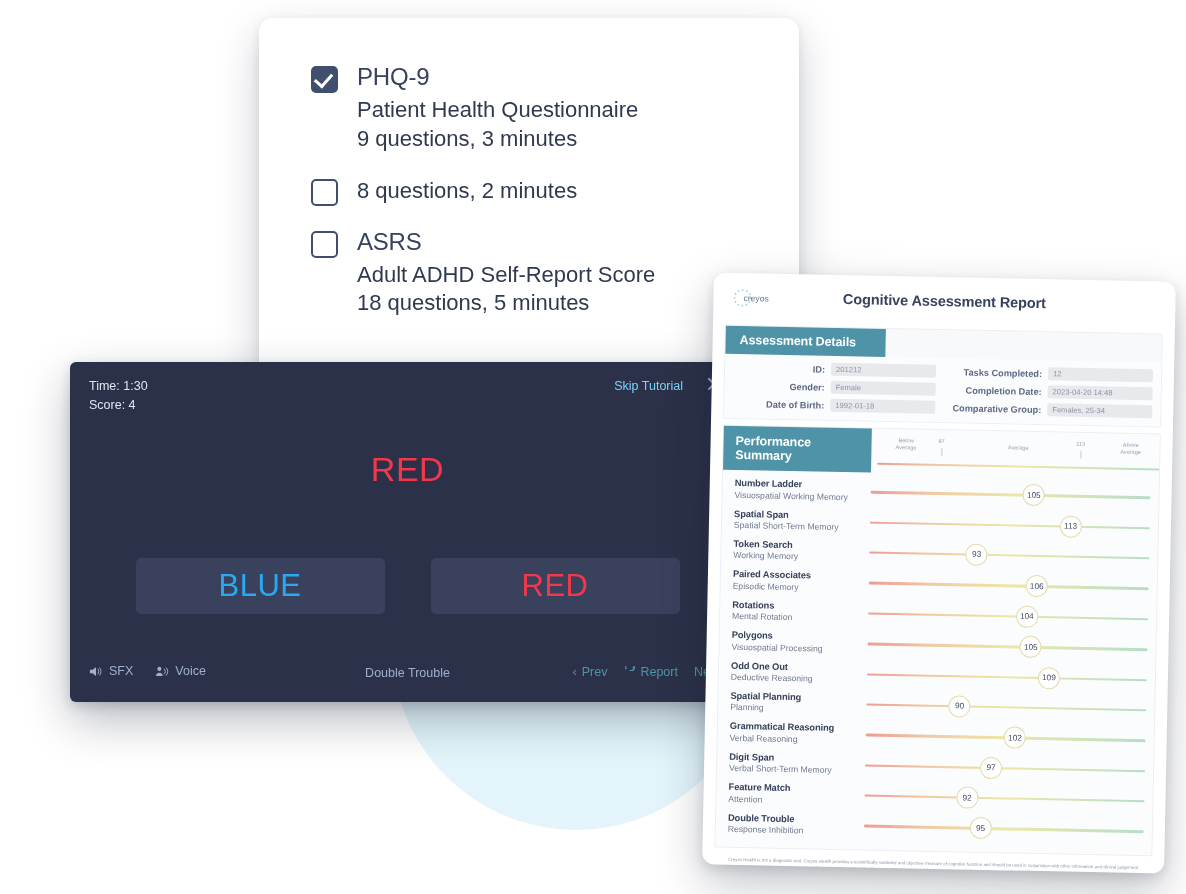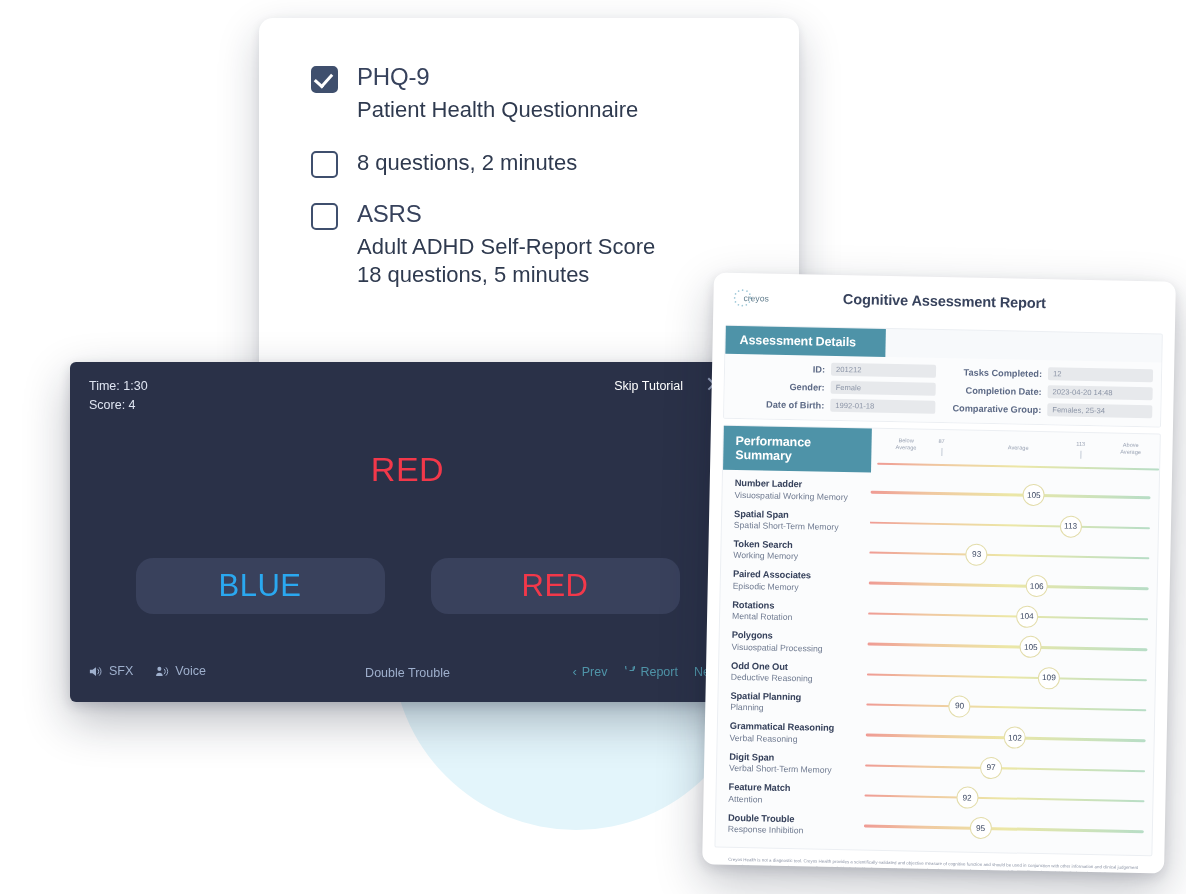--- a/index.html
+++ b/index.html
@@ -61,39 +61,39 @@
     width: 675px; height: 340px;
     background:#2a3148;
     border-radius: 6px;
     box-shadow: 0 18px 46px rgba(20,26,48,0.30), 0 4px 12px rgba(20,26,48,0.16);
     z-index: 4;
     color:#c9d1e4;
     padding-left:7px;
   }
   .g-stats { position:absolute; left:19px; top:15px; font-size:12.5px; line-height:1.55; color:#dfe5f2; }
   .g-skip {
-    position:absolute; right:62px; top:17px; font-size:12.5px; color:#ffffff;
+    position:absolute; right:62px; top:17px; font-size:12.5px; color:#7dd3fc;
   }
   .g-close {
     position:absolute; right:22px; top:13px; width:18px; height:18px;
   }
   .g-close::before, .g-close::after {
     content:""; position:absolute; left:1px; top:8px; width:16px; height:1.8px;
     background:#9aa6c2;
   }
   .g-close::before { transform: rotate(45deg); }
   .g-close::after  { transform: rotate(-45deg); }
 
   .g-word {
     position:absolute; top:88px; left:0; right:0; text-align:center;
     font-size:34px; color:#f2384a; font-weight:400; letter-spacing:0.5px;
   }
   .g-buttons { position:absolute; top:196px; left:0; right:0; display:flex; justify-content:center; gap:46px; }
   .g-btn {
-    width:249px; height:56px; background:#39415c; border-radius:17px;
+    width:249px; height:56px; background:#39415c; border-radius:5px;
     display:flex; align-items:center; justify-content:center;
     font-size:31px; letter-spacing:0.5px;
   }
   .g-btn.blue { color:#2aa8f0; }
   .g-btn.red  { color:#f2384a; }
 
   .g-bar { position:absolute; left:0; right:0; bottom:14px; height:24px; font-size:12.5px; color:#9fb0cd; }
   .g-left { position:absolute; left:19px; top:0; display:flex; align-items:center; gap:22px; }
   .g-left .it { display:flex; align-items:center; gap:6px; }
   .g-center { position:absolute; left:0; right:0; top:2px; text-align:center; color:#9fb0cd; }
@@ -193,20 +193,21 @@
   <div class="bg-circle"></div>
 
   <div class="quest-card">
     <div id="quest-list">
         <div class="q-item">
           <div class="q-check checked">
             <span class="tick"></span>
           </div>
           <div class="q-title">PHQ-9</div>
           <div class="q-desc">Patient Health Questionnaire</div>
+          <div class="q-desc">9 questions, 3 minutes</div>
         </div>
         <div class="q-item">
           <div class="q-check"></div>
           <div class="q-desc">8 questions, 2 minutes</div>
         </div>
         <div class="q-item">
           <div class="q-check"></div>
           <div class="q-title">ASRS</div>
           <div class="q-desc">Adult ADHD Self-Report Score</div>
           <div class="q-desc">18 questions, 5 minutes</div>

